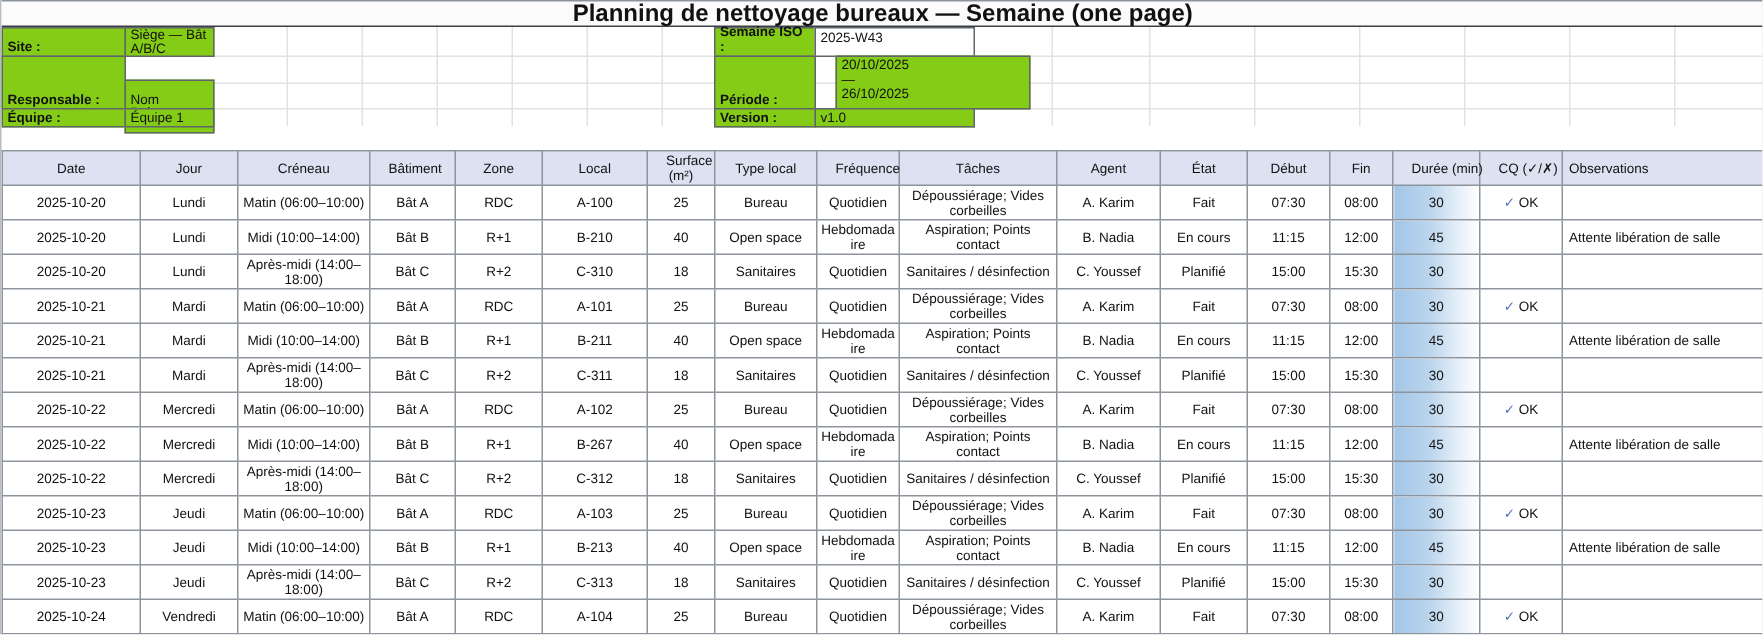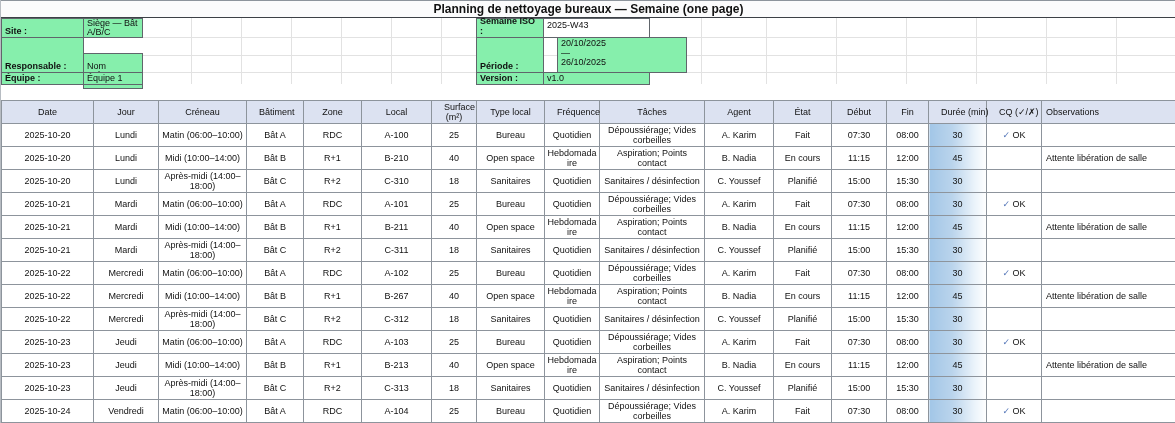--- a/index.html
+++ b/index.html
@@ -3,26 +3,26 @@
 <meta charset="utf-8">
 <style>
   html,body{margin:0;padding:0;background:#eee;}
   .page{position:relative;width:1175px;height:423px;background:#fff;
         font-family:"Liberation Sans",sans-serif;overflow:hidden;
         border-left:1px solid #b7bcc2;box-sizing:border-box;}
   .abs{position:absolute;box-sizing:border-box;}
   
   .title{left:0;top:0;width:1175px;height:18px;background:#fbfbfc;
          border-top:1px solid #8d949c;border-bottom:1px solid #3c4046;
-         font-weight:bold;font-size:12px;text-align:center;line-height:17px;color:#111;}
+         font-weight:bold;font-size:16px;text-align:center;line-height:17px;color:#111;}
   
   .grid-v{top:18px;height:66px;width:1px;background:#e2e2e2;}
   .grid-h{left:0;width:1175px;height:1px;background:#e2e2e2;}
   
-  .cell{background:#86efac;border:1px solid #60656b;font-size:9px;line-height:9.5px;
+  .cell{background:#84cc16;border:1px solid #60656b;font-size:9px;line-height:9.5px;
         padding:1px 3px;display:flex;color:#111;}
   .lbl{font-weight:bold;align-items:flex-end;}
   .val{align-items:center;}
   .val-top{align-items:flex-start;}
   .pre{white-space:pre-line;}
   .green{left:0;top:37px;width:3px;height:35px;background:var(--accent-green,#217346);}
   
   .legend{left:0;top:84px;width:1175px;height:16px;font-size:8px;font-style:italic;
           color:#16181c;line-height:16px;padding-left:4px;white-space:nowrap;}
   .chk{color:var(--check-blue,#5577b9);}

